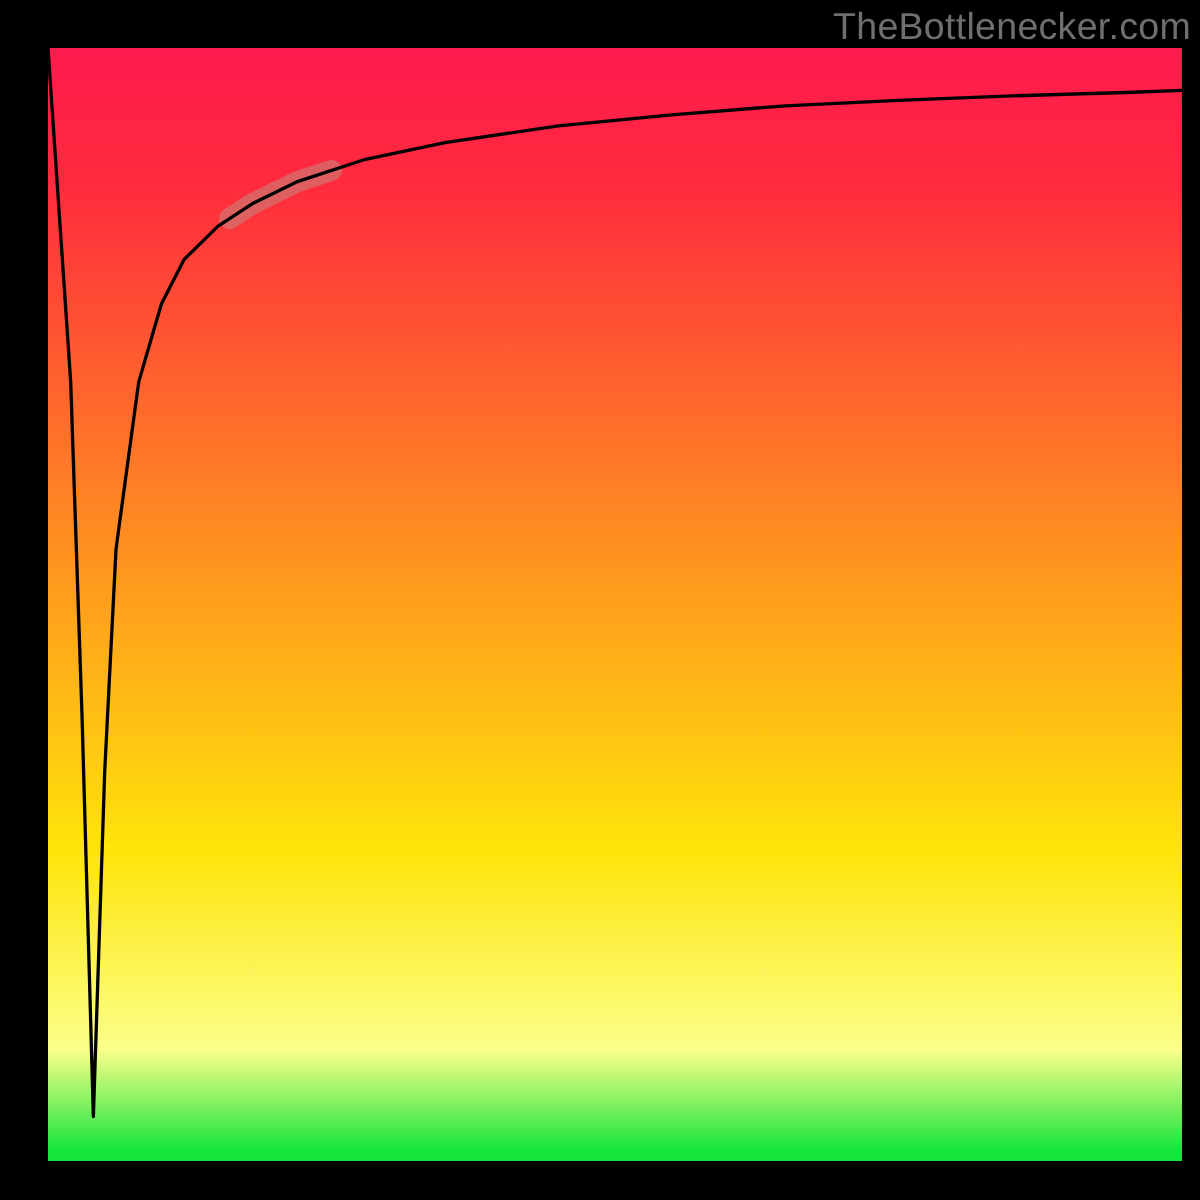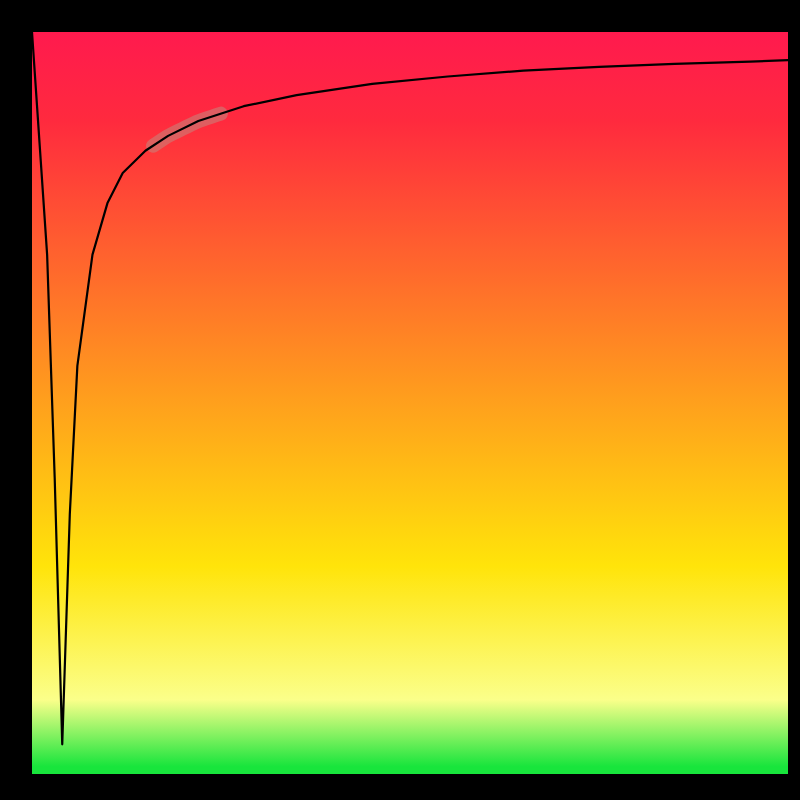--- a/index.html
+++ b/index.html
@@ -76,14 +76,15 @@
 
   <div class="plot-area" style="--c-top:#ff1a4e; --c-red:#ff2a3e; --c-orange:#ff9a1e; --c-yellow:#ffe40a; --c-pale:#fbff8a; --c-green:#18e53c;">
 
     <svg class="curve-svg" viewBox="0 0 756 742" preserveAspectRatio="none">
       <path class="highlight-seg" d="M120.96 113.77 L125.82 110.59 L130.68 107.41 L135.54 104.23 L140.40 101.76 L145.26 99.38 L150.12 96.99 L154.98 94.60 L159.84 92.22 L164.70 89.84 L169.56 87.98 L174.42 86.39 L179.28 84.80 L184.14 83.21 L189.00 81.62"></path>
       <path class="curve-path" d="M0.00 0.00 L15.12 222.60 L22.68 445.20 L30.24 712.32 L37.80 482.30 L45.36 333.90 L60.48 222.60 L75.60 170.66 L90.72 140.98 L113.40 118.72 L136.08 103.88 L166.32 89.04 L211.68 74.20 L264.60 63.07 L340.20 51.94 L415.80 44.52 L491.40 38.58 L567.00 34.87 L642.60 31.91 L718.20 29.68 L756.00 28.20"></path>
     </svg>
 
   </div>
 
+  <div class="watermark">TheBottlenecker.com</div>
 
 </div>
 
 </body></html>

